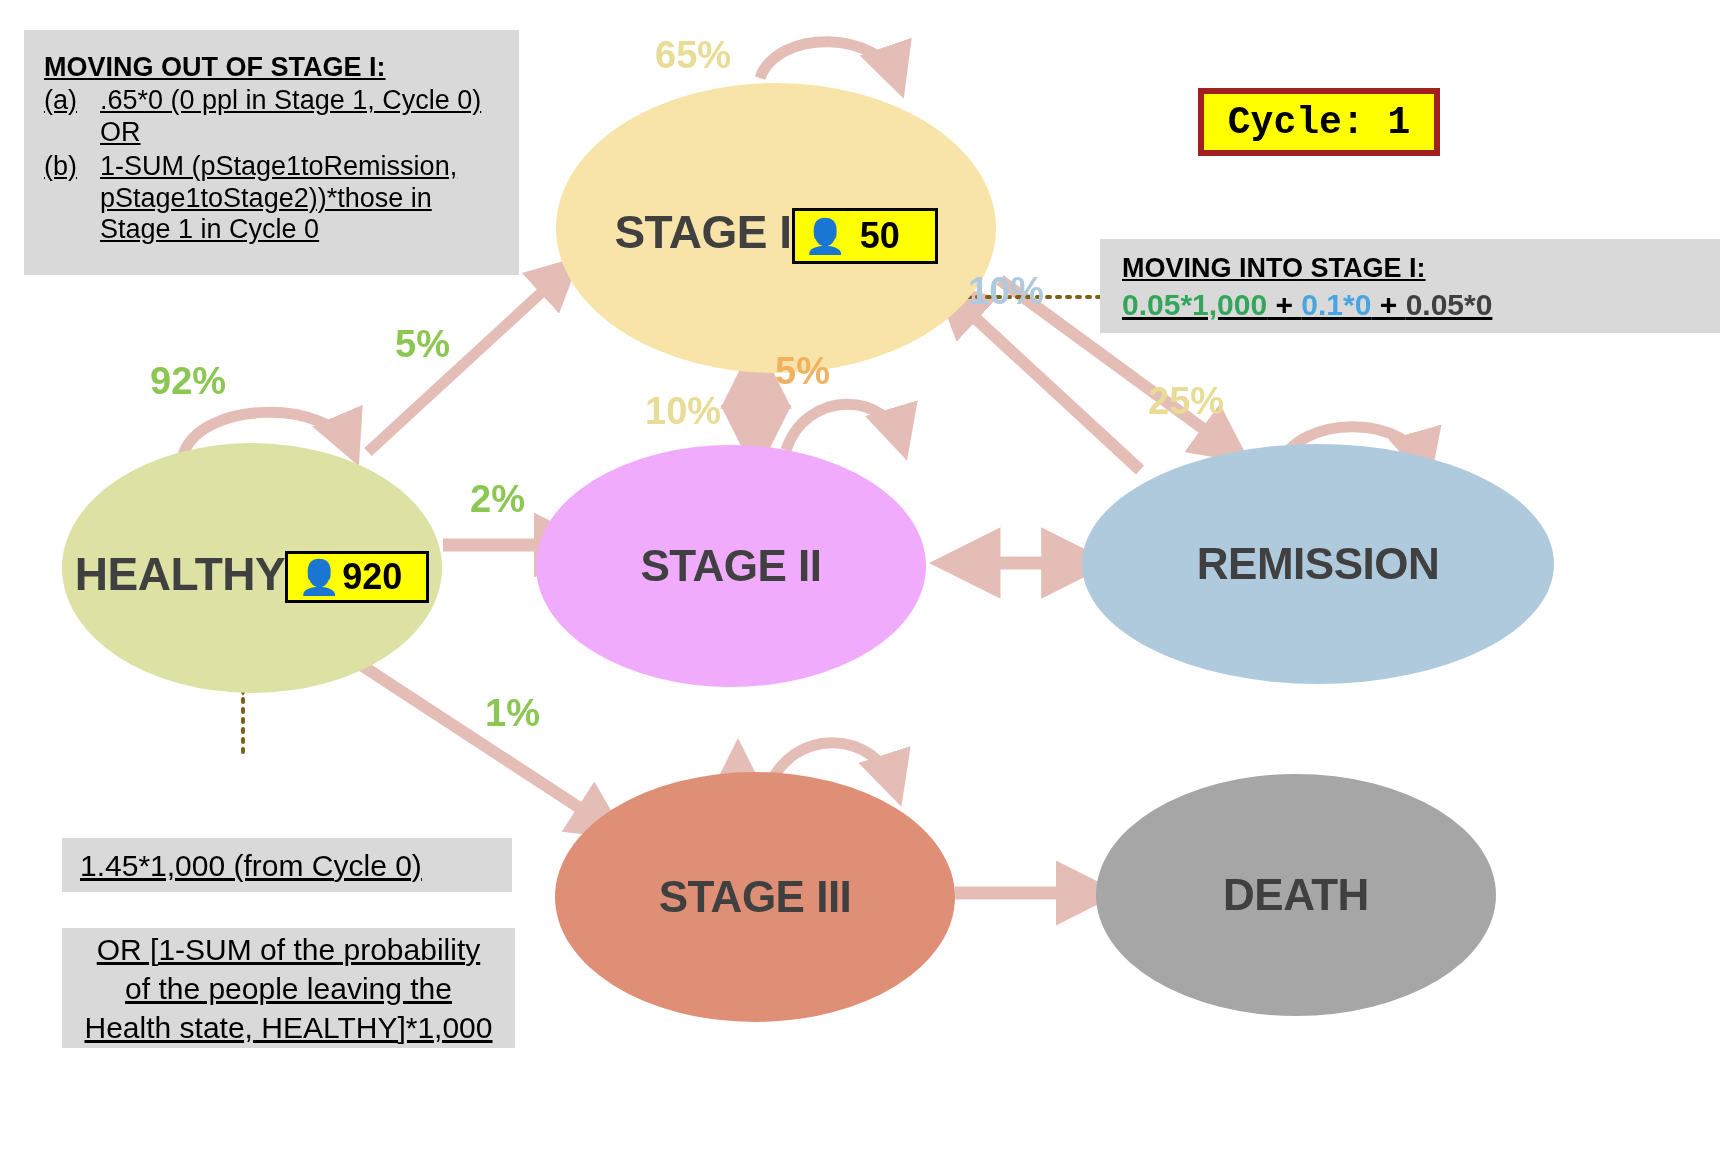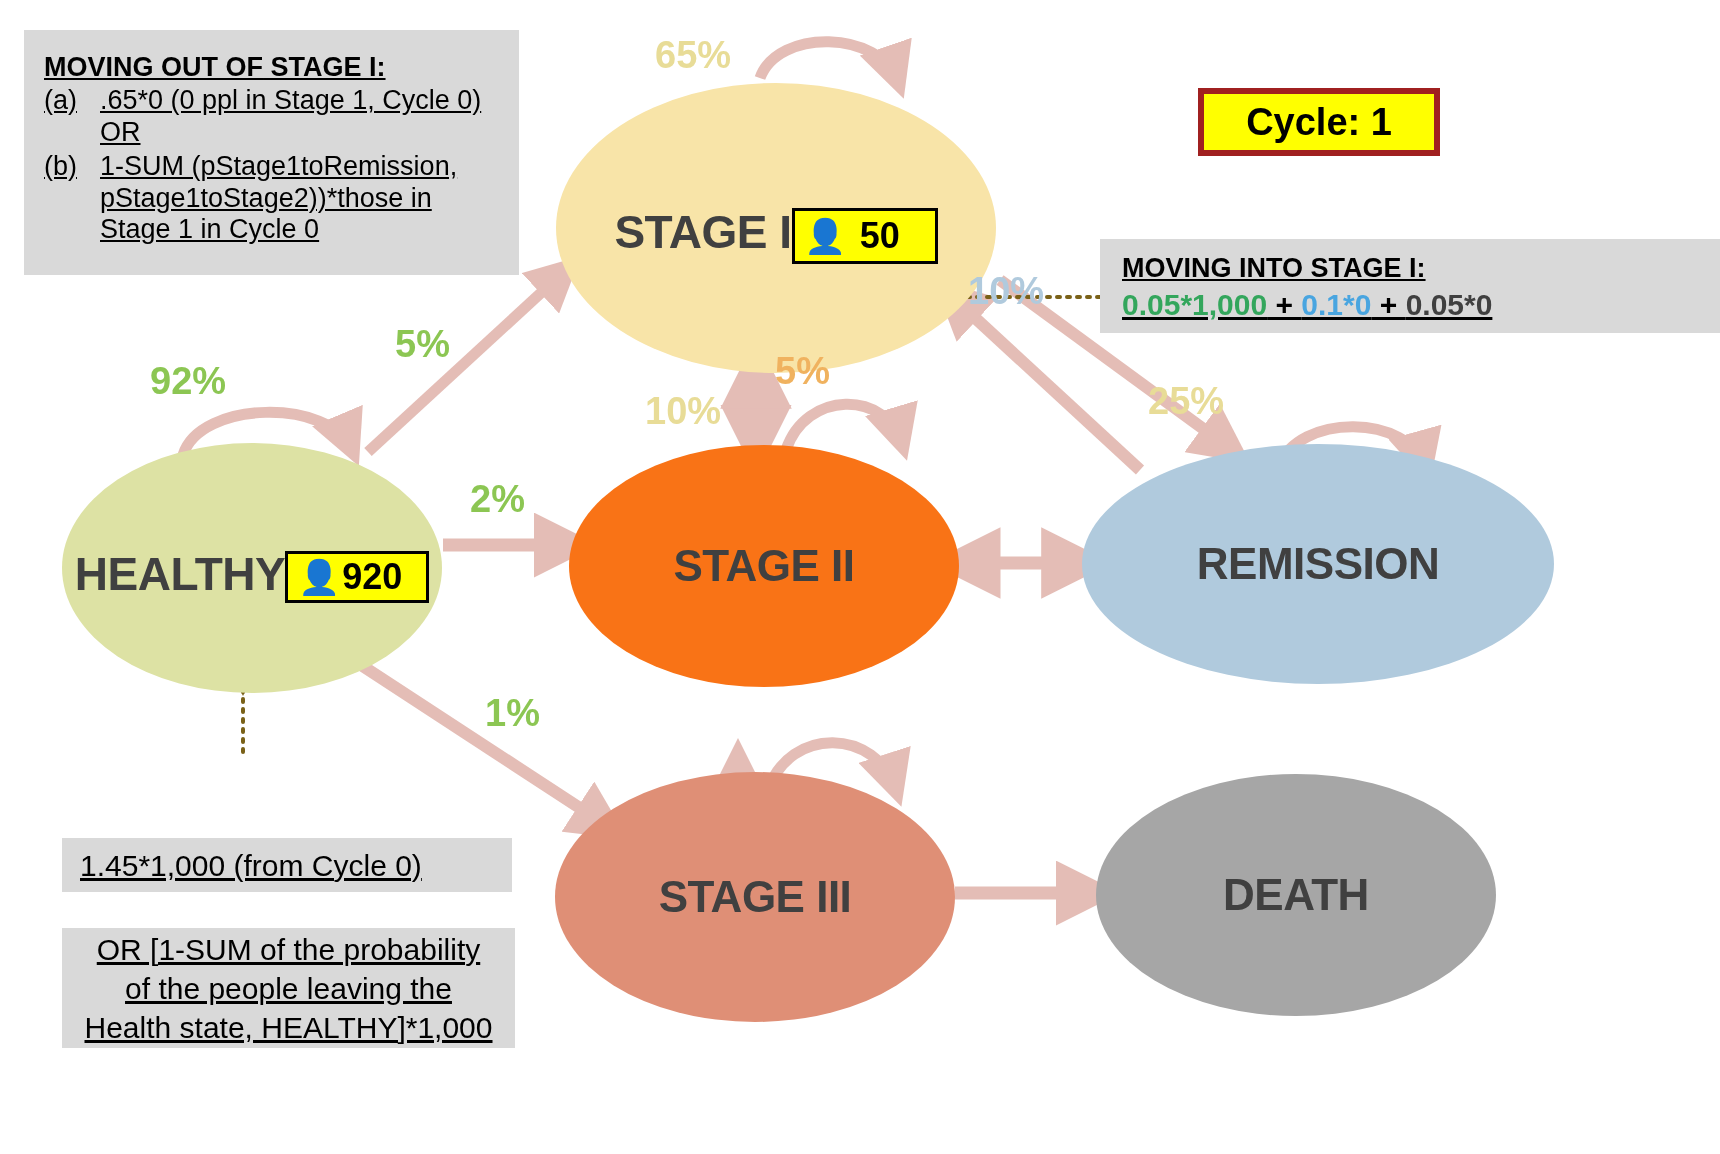--- a/index.html
+++ b/index.html
@@ -199,21 +199,21 @@
   </div>
 
   <div class="node" style="left:556px; top:83px; width:440px; height:290px; background:#f8e4a8;">
     <div class="node-label" style="font-size:46px; margin-top:8px;">STAGE I</div>
     <div class="counter" style="width:146px; height:56px; margin-top:16px;">
       <span class="person">👤</span>
       <span class="count">50</span>
     </div>
   </div>
 
-  <div class="node" style="left:569px; top:445px; width:390px; height:242px; background:#f97316;">
+  <div class="node" style="left:536px; top:445px; width:390px; height:242px; background:#f0abfc;">
     <div class="node-label" style="font-size:44px;">STAGE II</div>
   </div>
 
   <div class="node" style="left:555px; top:772px; width:400px; height:250px; background:#df8f76;">
     <div class="node-label" style="font-size:44px;">STAGE III</div>
   </div>
 
   <div class="node" style="left:1082px; top:444px; width:472px; height:240px; background:#b0cadd;">
     <div class="node-label" style="font-size:44px;">REMISSION</div>
   </div>
@@ -233,21 +233,21 @@
   <div class="pct" style="left:655px; top:36px; color:#e8dc97;">65%</div>
 
   <div class="pct" style="left:645px; top:392px; color:#e8dc97;">10%</div>
 
   <div class="pct" style="left:775px; top:352px; color:#f0b25f;">5%</div>
 
   <div class="pct" style="left:968px; top:272px; color:#b0cadd;">10%</div>
 
   <div class="pct" style="left:1148px; top:382px; color:#e8dc97;">25%</div>
 
-  <div id="cycle-badge" style="left:1198px; top:88px; width:242px; height:68px;">
+  <div id="cycle-badge" style="left:1198px; top:88px; width:242px; height:68px;font-family:Liberation Mono, monospace;">
     <span>Cycle: 1</span>
   </div>
 
   <div class="note" style="left:24px; top:30px; width:495px; height:245px; padding:22px 18px 0 20px;">
     <div class="note-title">
       <span>MOVING </span><u>OUT OF</u><span> STAGE I:</span>
     </div>
     <ul class="note-list">
       <li>
         <span class="marker">(a)</span>

